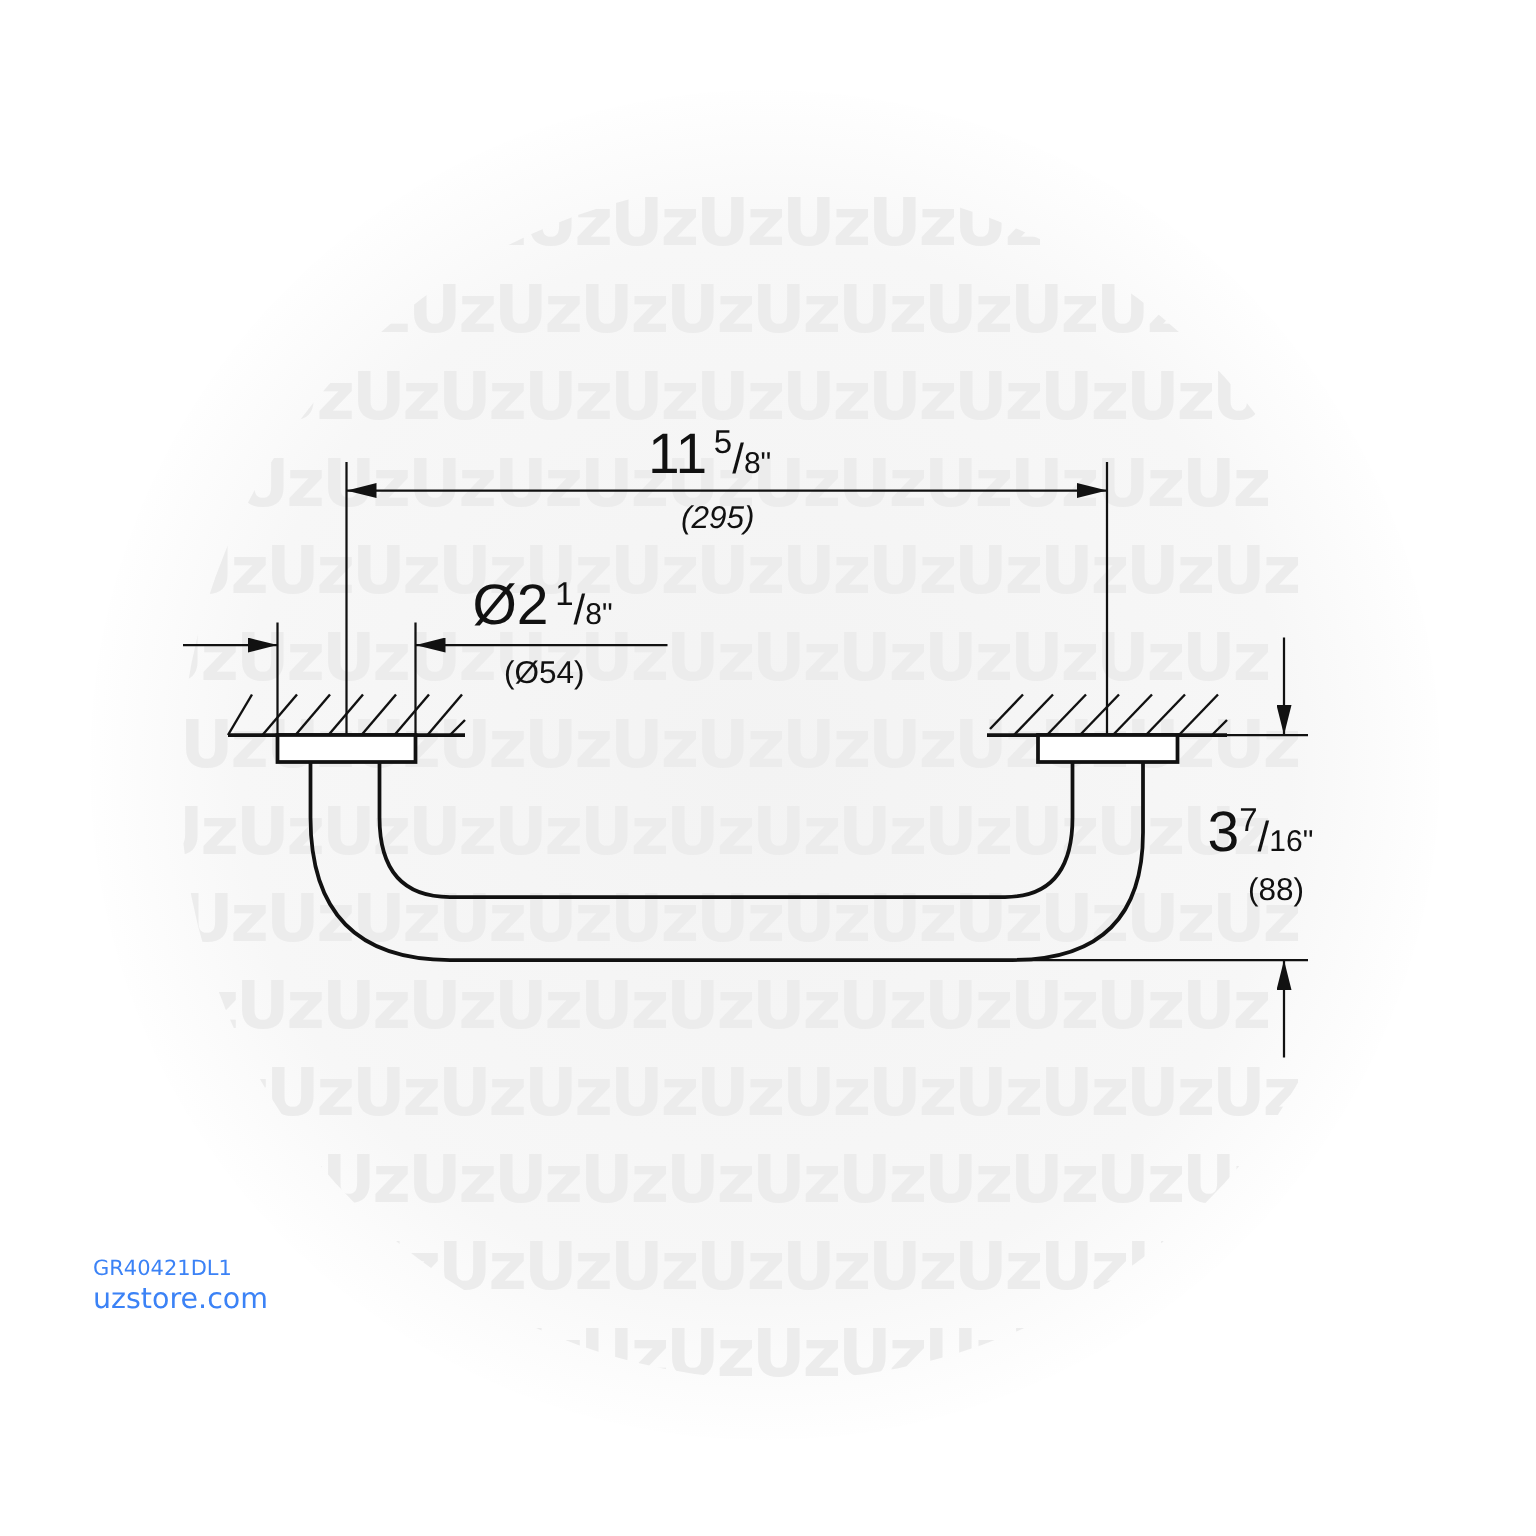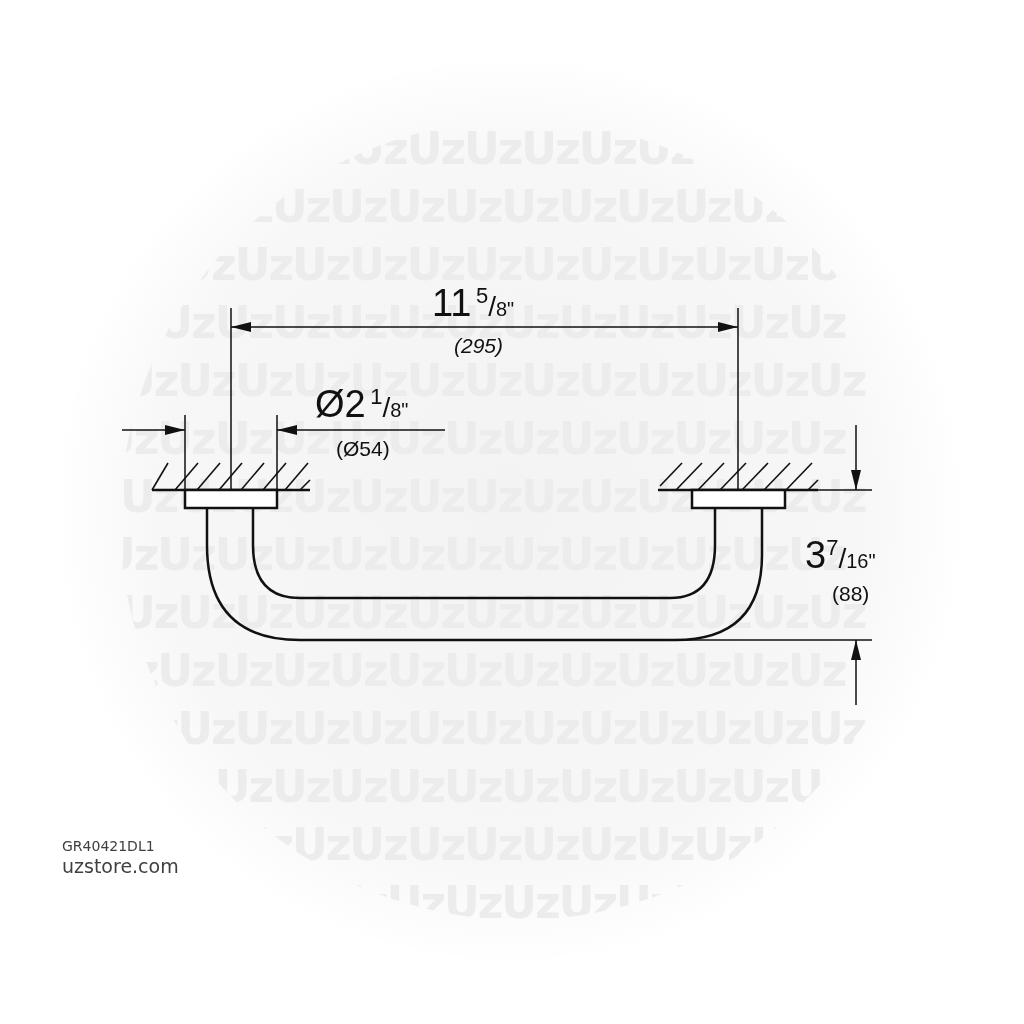--- a/index.html
+++ b/index.html
@@ -9,21 +9,21 @@
   .wm{position:absolute;left:120px;top:120px;width:800px;height:800px;border-radius:50%;overflow:hidden;
     font-family:"DejaVu Sans",sans-serif;font-weight:bold;font-size:44px;color:#ececec;line-height:58px;
     letter-spacing:-2px;white-space:nowrap;}
   .wm div{height:58px;}
   svg.drawing{position:absolute;left:0;top:0;}
   .dim{position:absolute;color:#111;white-space:nowrap;}
   .big{font-size:38px;}
   .sup{font-size:22px;vertical-align:13px;}
   .sub{font-size:20px;}
   .mm{font-size:21px;}
-  .footer{position:absolute;left:62px;color:#404040;font-family:"DejaVu Sans",sans-serif;}
+  .footer{position:absolute;left:62px;color:#3b82f6;font-family:"DejaVu Sans",sans-serif;}
 </style>
 </head>
 <body>
 
 <div class="bgglow"></div>
 
 <div class="wm">
   <div>UzUzUzUzUzUzUzUzUzUzUzUzUz</div>
   <div style="margin-left:-20px">UzUzUzUzUzUzUzUzUzUzUzUzUz</div>
   <div>UzUzUzUzUzUzUzUzUzUzUzUzUz</div>

